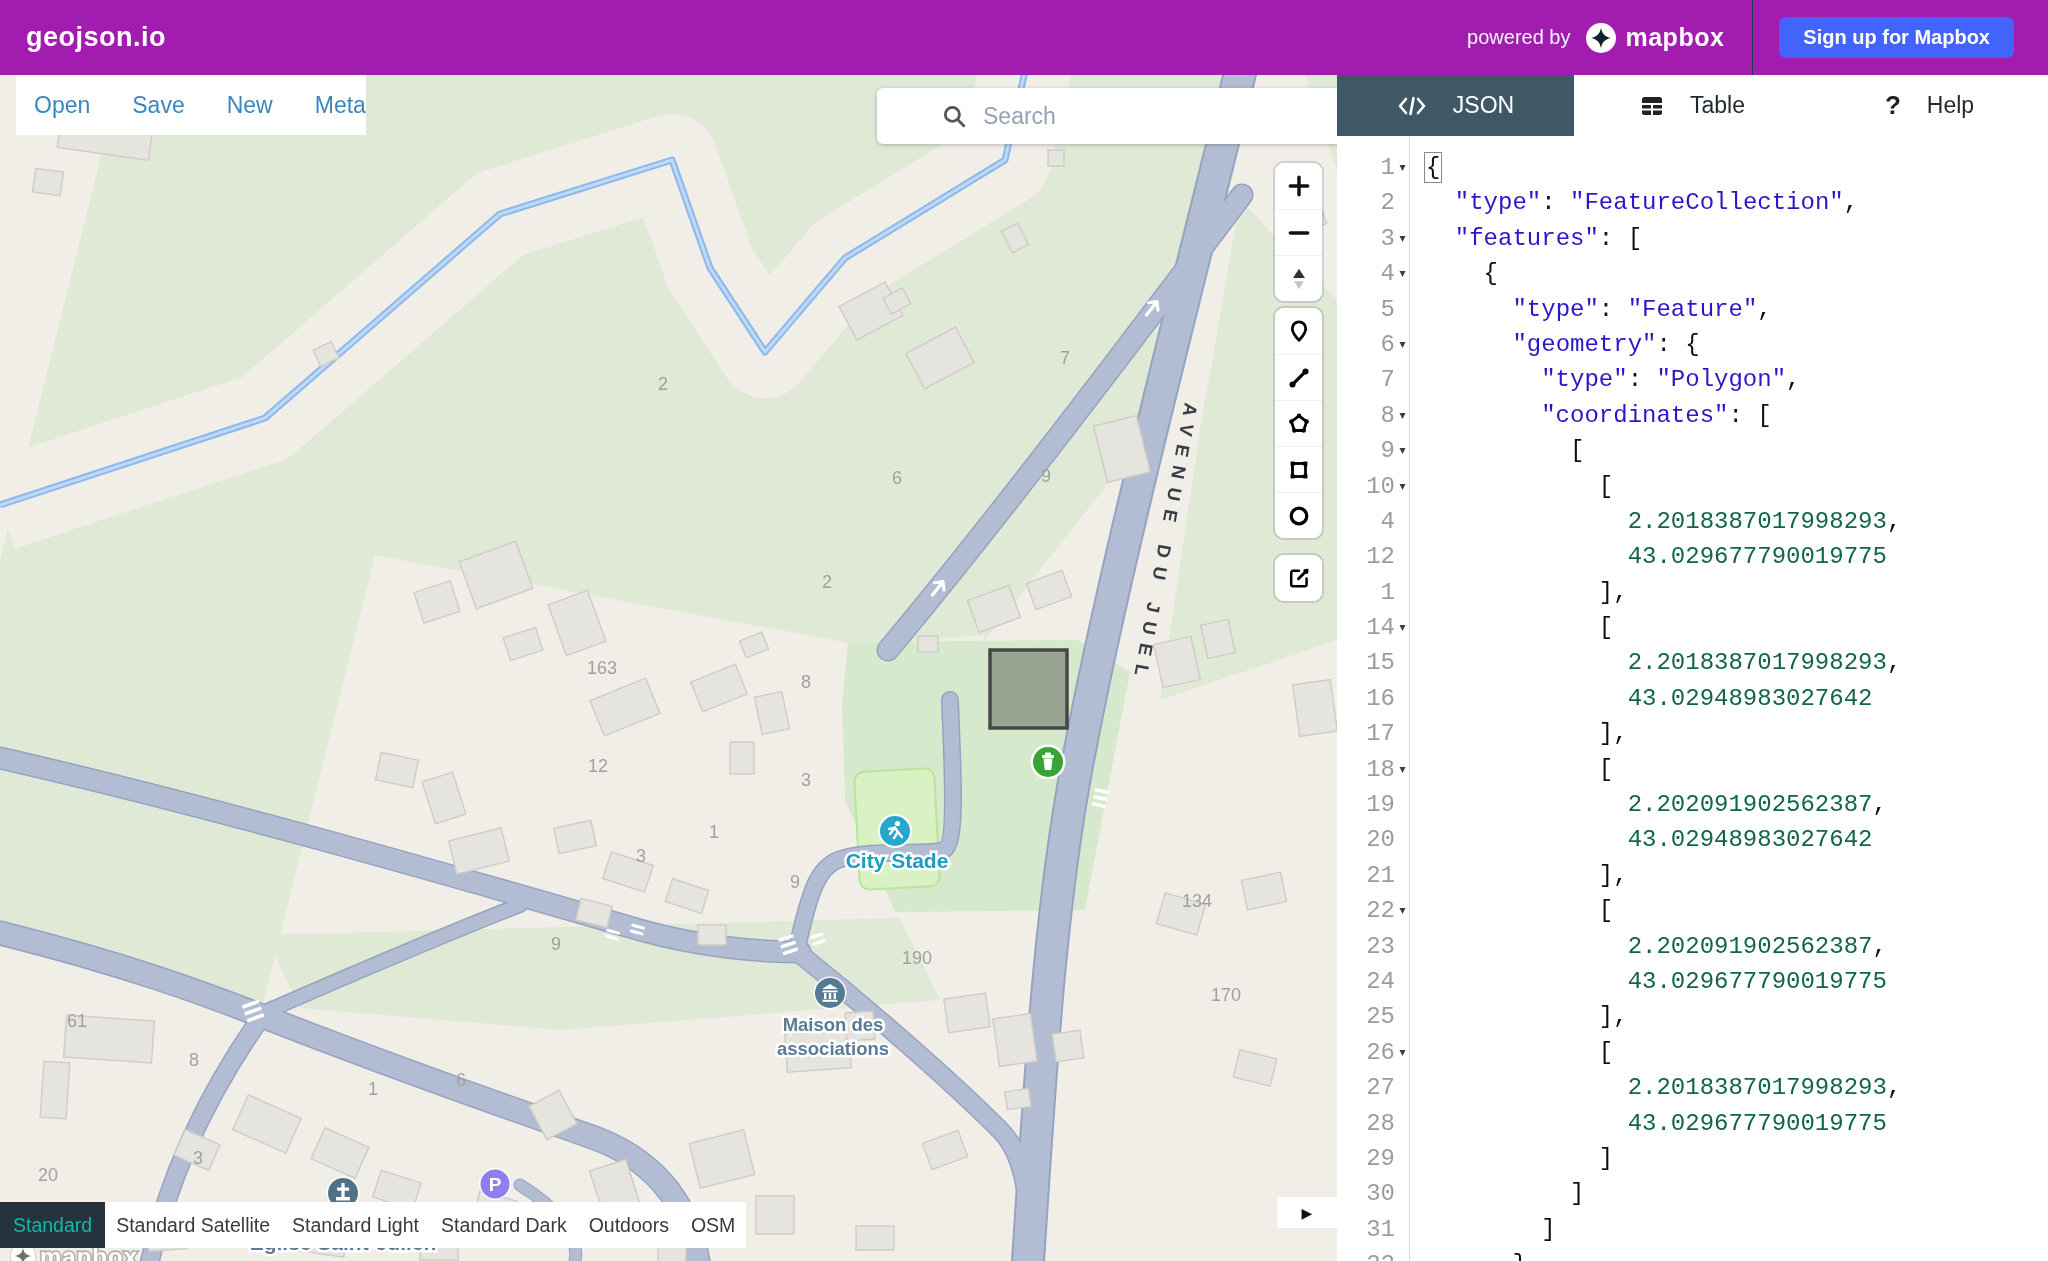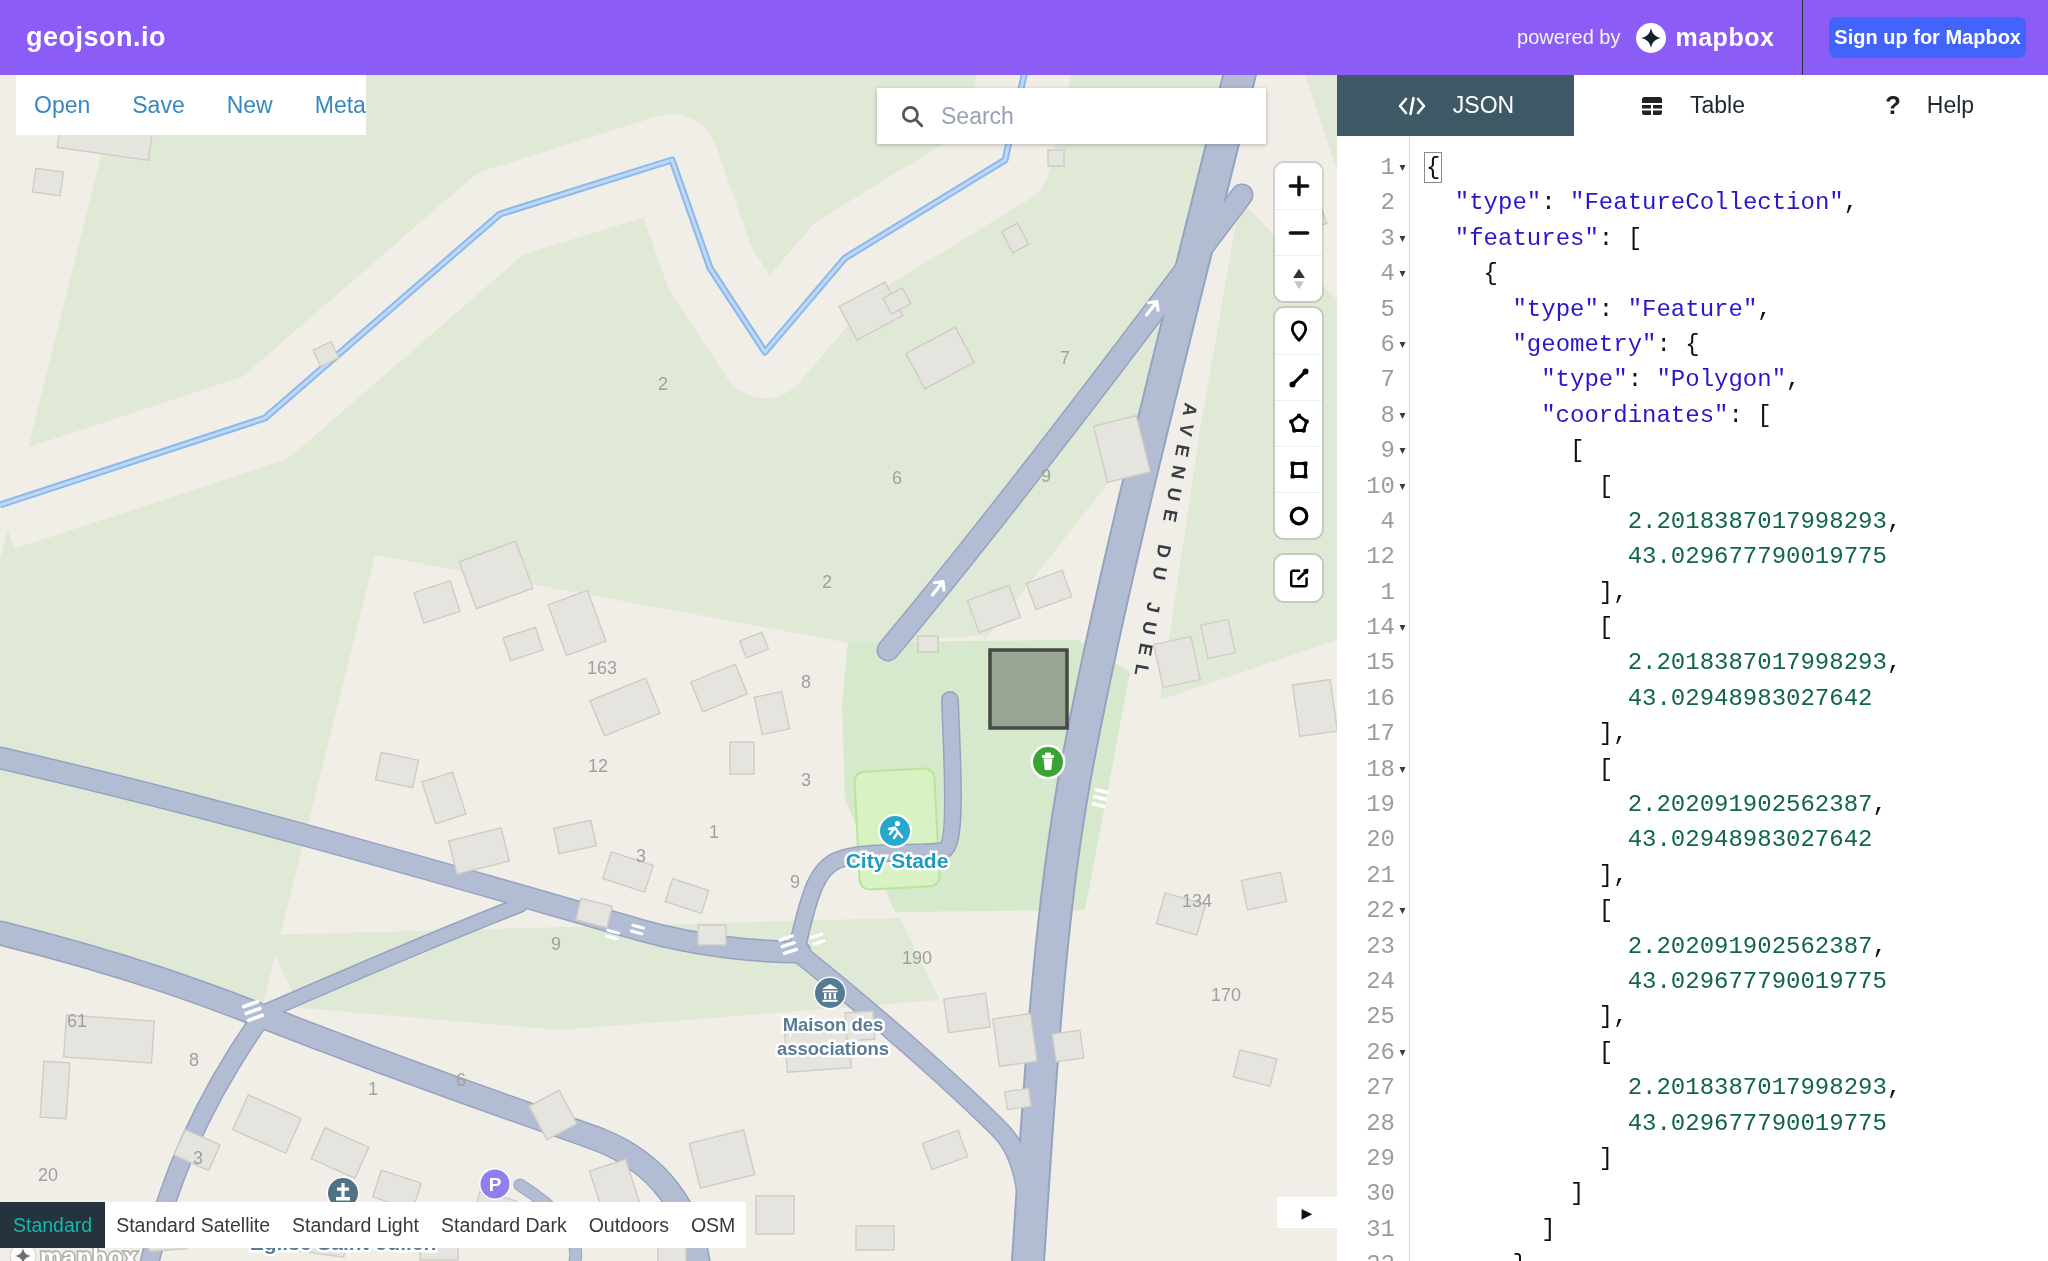--- a/index.html
+++ b/index.html
@@ -1,41 +1,41 @@
 <!DOCTYPE html>
 <html><head>
 <meta charset="utf-8">
 <style>
   html,body{margin:0;padding:0;background:#888;}
   .stage{position:relative;width:2048px;height:1261px;overflow:hidden;background:#f1eee8;
          font-family:"Liberation Sans", sans-serif;}
   svg text{font-family:"Liberation Sans", sans-serif;}
 
   
-  .header{position:absolute;left:0;top:0;width:2048px;height:75px;background:#8b5cf6;z-index:30;
+  .header{position:absolute;left:0;top:0;width:2048px;height:75px;background:#a21caf;z-index:30;
           display:flex;align-items:center;}
   .brand{color:#fff;font-size:27px;font-weight:bold;margin-left:26px;letter-spacing:.5px;}
   .header-right{position:absolute;right:0;top:0;height:75px;display:flex;align-items:center;}
   .powered{color:#f2f4f6;font-size:20px;margin-right:14px;}
   .mb-logo{display:flex;align-items:center;margin-right:28px;}
   .mb-word{color:#fff;font-size:25px;font-weight:bold;letter-spacing:.5px;margin-left:7px;}
   .hdr-divider{width:1px;height:75px;background:#243642;margin-right:26px;}
-  .signup-btn{margin-right:22px;background:#4264fb;color:#fff;border:none;border-radius:7px;
-              font-size:20px;font-weight:bold;padding:9px 5px;cursor:pointer;
+  .signup-btn{margin-right:34px;background:#4264fb;color:#fff;border:none;border-radius:7px;
+              font-size:20px;font-weight:bold;padding:9px 24px;cursor:pointer;
               font-family:"Liberation Sans",sans-serif;}
 
   
   .menu{position:absolute;left:0;top:75px;width:350px;height:60px;background:#fff;z-index:20;
         display:flex;align-items:center;padding-left:18px;box-sizing:border-box;margin-left:16px;}
   .menu a{color:#3887be;font-size:23px;text-decoration:none;margin-right:42px;}
 
   
-  .searchbox{position:absolute;left:877px;top:88px;width:389px;height:56px;background:#fff;
-             border-radius:1px;box-shadow:0 1px 4px rgba(0,0,0,.25);z-index:20;
-             display:flex;align-items:center;}
+  .searchbox{position:absolute;left:877px;top:88px;width:430px;height:56px;background:#fff;
+             border-radius:6px;box-shadow:0 1px 4px rgba(0,0,0,.25);z-index:20;
+             display:flex;align-items:center;padding-left:42px;}
   .searchbox svg{margin-left:22px;flex:none;}
   .searchbox input{border:none;outline:none;font-size:23px;color:#444;width:330px;margin-left:14px;
                    font-family:"Liberation Sans",sans-serif;background:transparent;}
   .searchbox input::placeholder{color:#97a1b5;}
 
   
   .ctl-group{position:absolute;left:1275px;width:47px;background:#fff;border-radius:9px;z-index:20;
              box-shadow:0 0 0 2px rgba(0,0,0,.12);overflow:hidden;}
   .ctl-btn{width:47px;height:46px;display:flex;align-items:center;justify-content:center;
            background:#fff;border:none;border-top:1px solid #eceff1;padding:0;cursor:pointer;}

